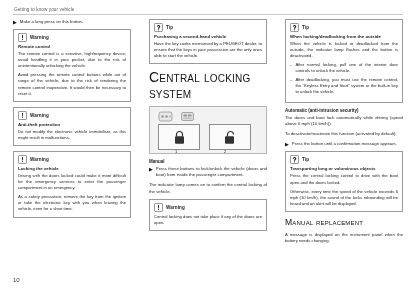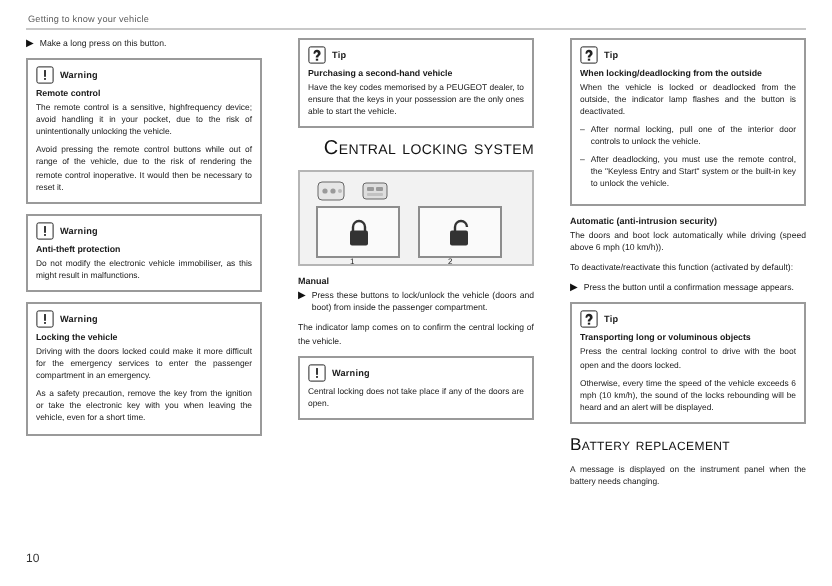--- a/index.html
+++ b/index.html
@@ -46,21 +46,21 @@
   .box-head .htxt{font-size:4.6px;font-weight:bold;letter-spacing:.1px;}
   .box-sub{font-size:4.4px;font-weight:bold;padding:0 4px 2px 4px;}
   .box-body{font-size:4.2px;line-height:1.45;padding:0 4px 4px 4px;text-align:justify;}
   .box-body p{margin:0 0 3px 0;}
   .box-body p:last-child{margin-bottom:0;}
 
   .section-title{
     font-size:8.6px;letter-spacing:.2px;margin:2px 0 5px 0;
     font-variant:small-caps;font-weight:normal;color:#111;
   }
-  .section-title.big{font-size:10px;text-align:right;}
+  .section-title.big{font-size:14px;}
 
   .sub-bold{font-size:4.5px;font-weight:bold;margin:0 0 2px 0;}
 
   
   .figure{
     border:.6px solid #b5b5b5;background:#f2f2f2;
     height:46px;position:relative;margin:2px 0 5px 0;
   }
   .fig-keys{position:absolute;left:8px;top:4px;display:flex;gap:7px;align-items:center;}
   .keyicon{width:15px;height:11px;}
@@ -257,18 +257,18 @@
         </svg>
         <span class="htxt">Tip</span>
       </div>
       <div class="box-sub">Transporting long or voluminous objects</div>
       <div class="box-body">
         <p>Press the central locking control to drive with the boot open and the doors locked.</p>
         <p>Otherwise, every time the speed of the vehicle exceeds 6 mph (10 km/h), the sound of the locks rebounding will be heard and an alert will be displayed.</p>
       </div>
     </div>
 
-    <div class="section-title">Battery replacement</div>
+    <div class="section-title">Manual replacement</div>
     <div class="tiny-note">A message is displayed on the instrument panel when the battery needs changing.</div>
 
   </div>
 
 </div>
 
 </body></html>

